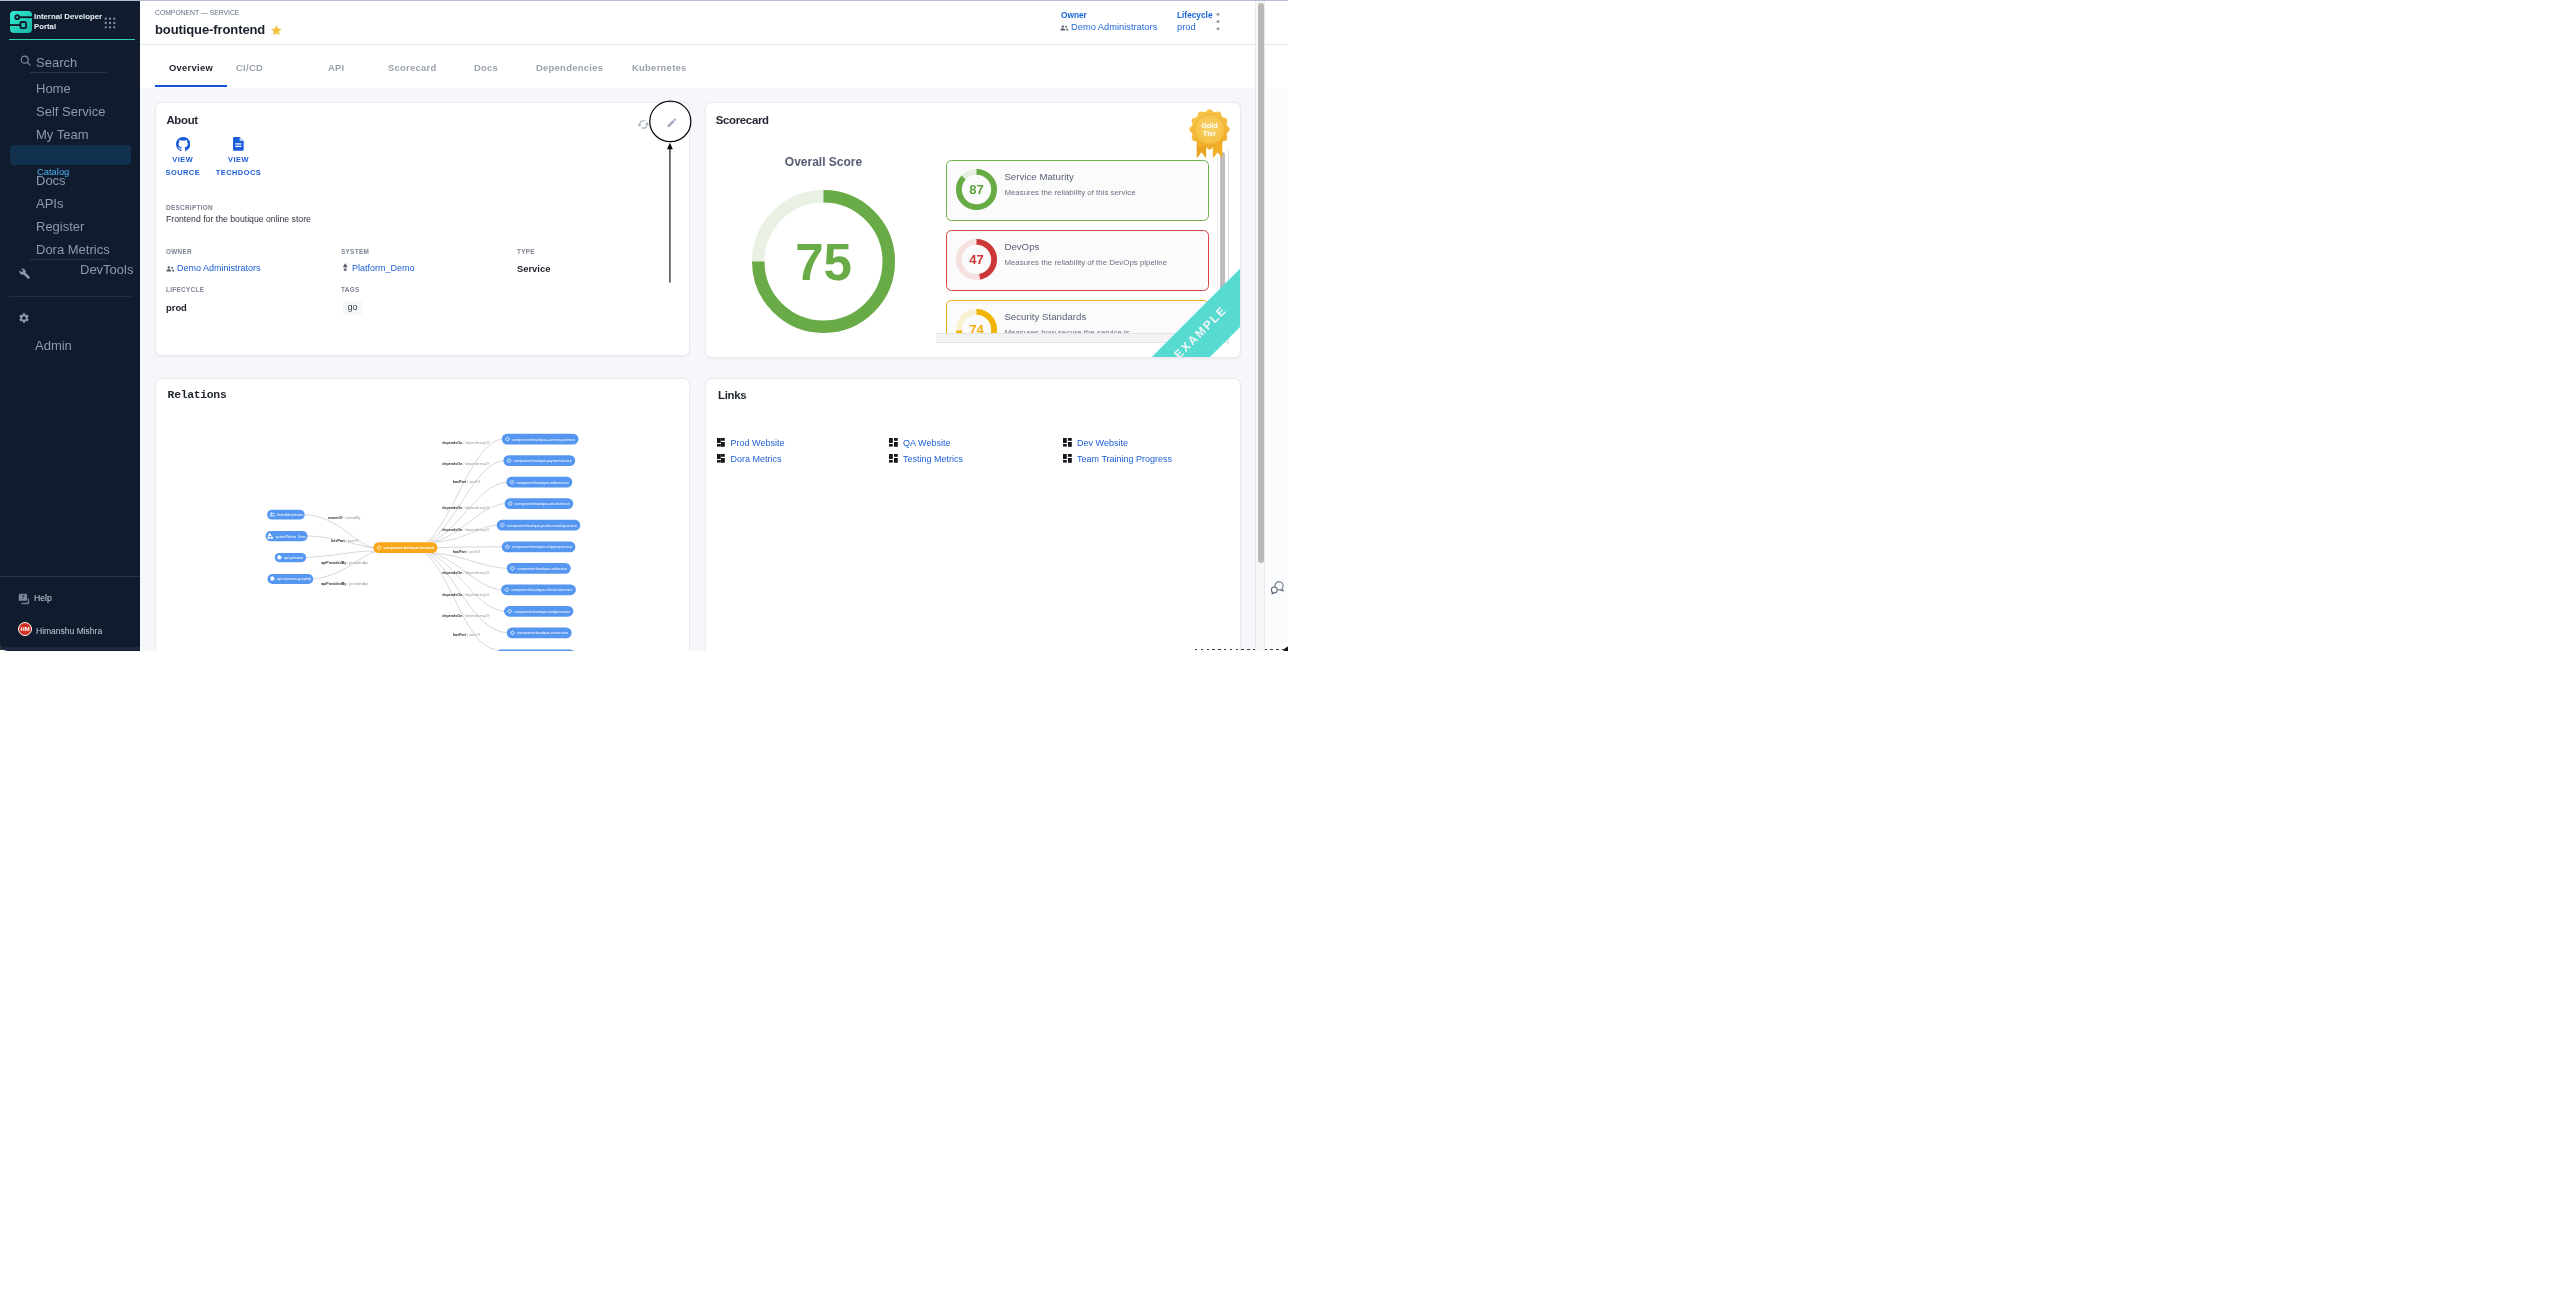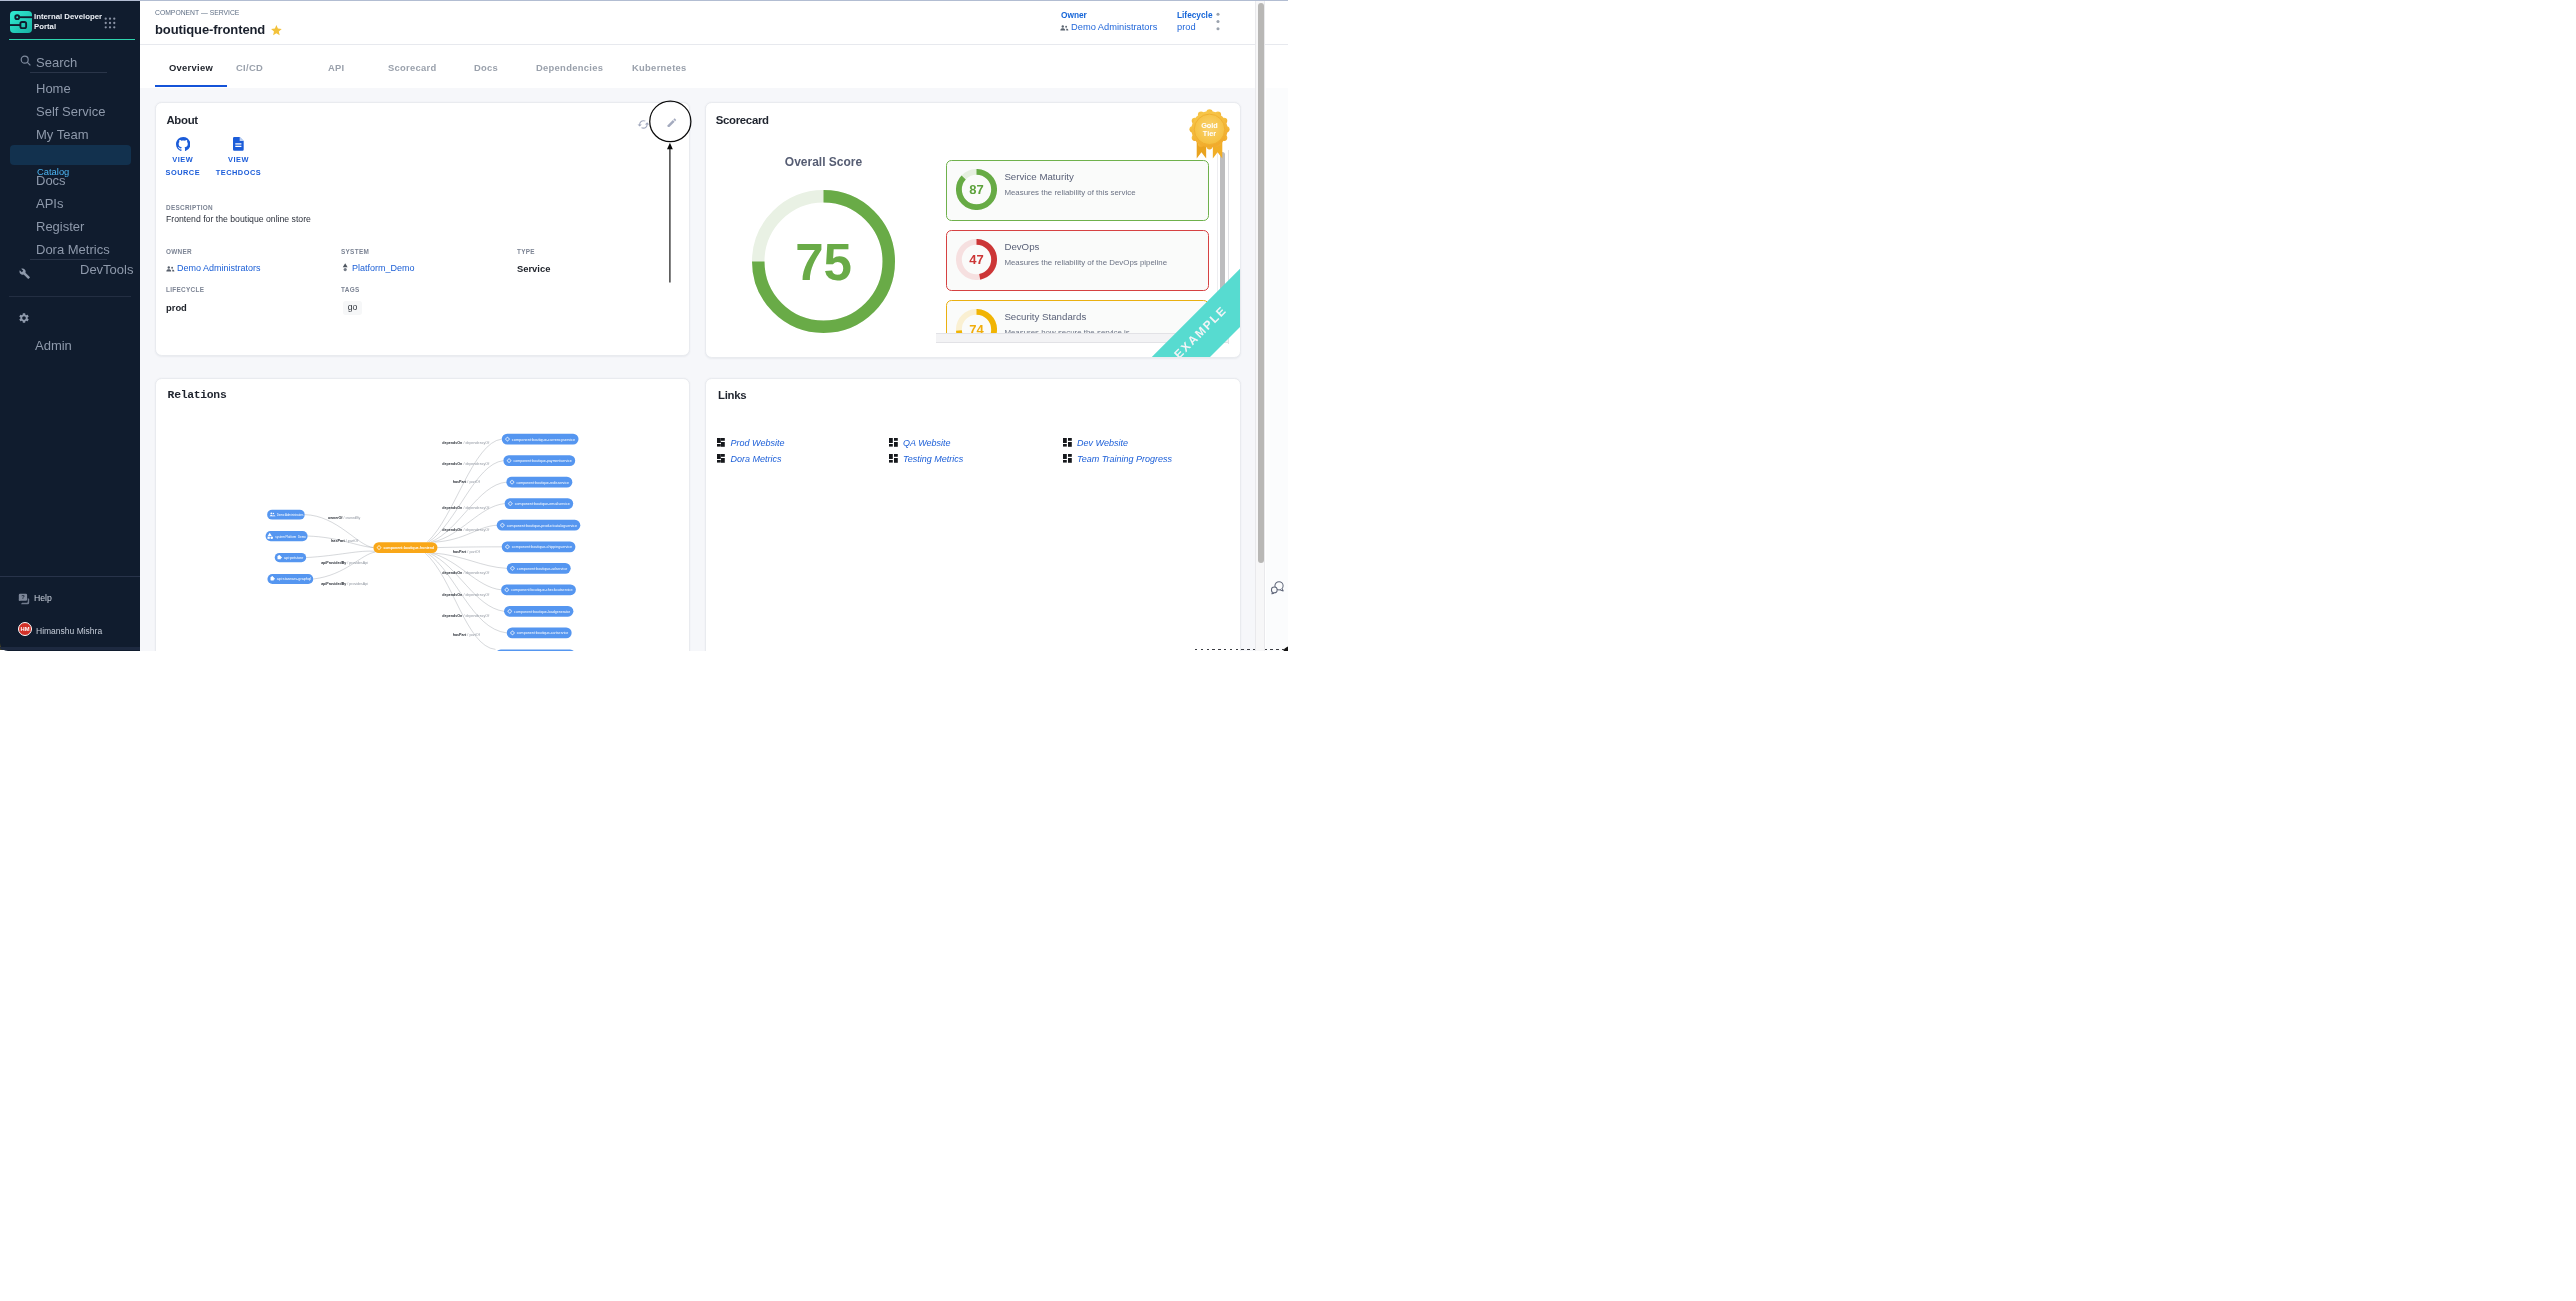--- a/index.html
+++ b/index.html
@@ -26,21 +26,21 @@
 .content { left:140px; top:88px; width:1125px; height:563px; background:#f6f7fa; }
 .rightwhite { left:1266px; top:88px; width:22.5px; height:563px; background:#fbfcfd; }
 .card { position:absolute; background:#fff; border:0.7px solid #e9ebef; border-radius:6.7px; box-shadow:0 0.7px 2px rgba(20,30,60,.06); }
 .cardtitle { font-size:11.4px; font-weight:700; letter-spacing:-0.3px; color:#1f242e; }
 .lbl { font-size:6.4px; font-weight:700; letter-spacing:0.3px; color:#7c8494; }
 .bluelink { color:#1b5fd6; }
 
 .sb-track { left:1255px; top:0.8px; width:10.4px; height:650px; background:#f7f7f8; border-left:0.7px solid #e9e9ec; border-right:0.7px solid #e9e9ec; z-index:3; }
 .sb-thumb { left:1258px; top:2.7px; width:5.6px; height:560px; background:#b8b7b5; border-radius:3px; z-index:4; }
 
-.linkrow { position:absolute; height:12px;font-style:italic; }
+.linkrow { position:absolute; height:12px; }
 .licon { display:inline-block; width:8.7px; height:8.7px; vertical-align:-1px; margin-right:5.4px;
   background:
    linear-gradient(#16181c,#16181c) 0 0/3.8px 5px no-repeat,
    linear-gradient(#16181c,#16181c) 4.9px 0/3.8px 2.8px no-repeat,
    linear-gradient(#16181c,#16181c) 0 6.1px/3.8px 2.6px no-repeat,
    linear-gradient(#16181c,#16181c) 4.9px 3.9px/3.8px 4.8px no-repeat; }
 .ltext { font-size:9px; color:#1c5fd8; }
 
 .mbox { position:absolute; left:10.4px; width:263px; height:61px; background:#fafbfa; border:0.9px solid; border-radius:5.4px; }
 .mdonut { position:absolute; left:8.2px; top:8.2px; width:41px; height:41px; }

